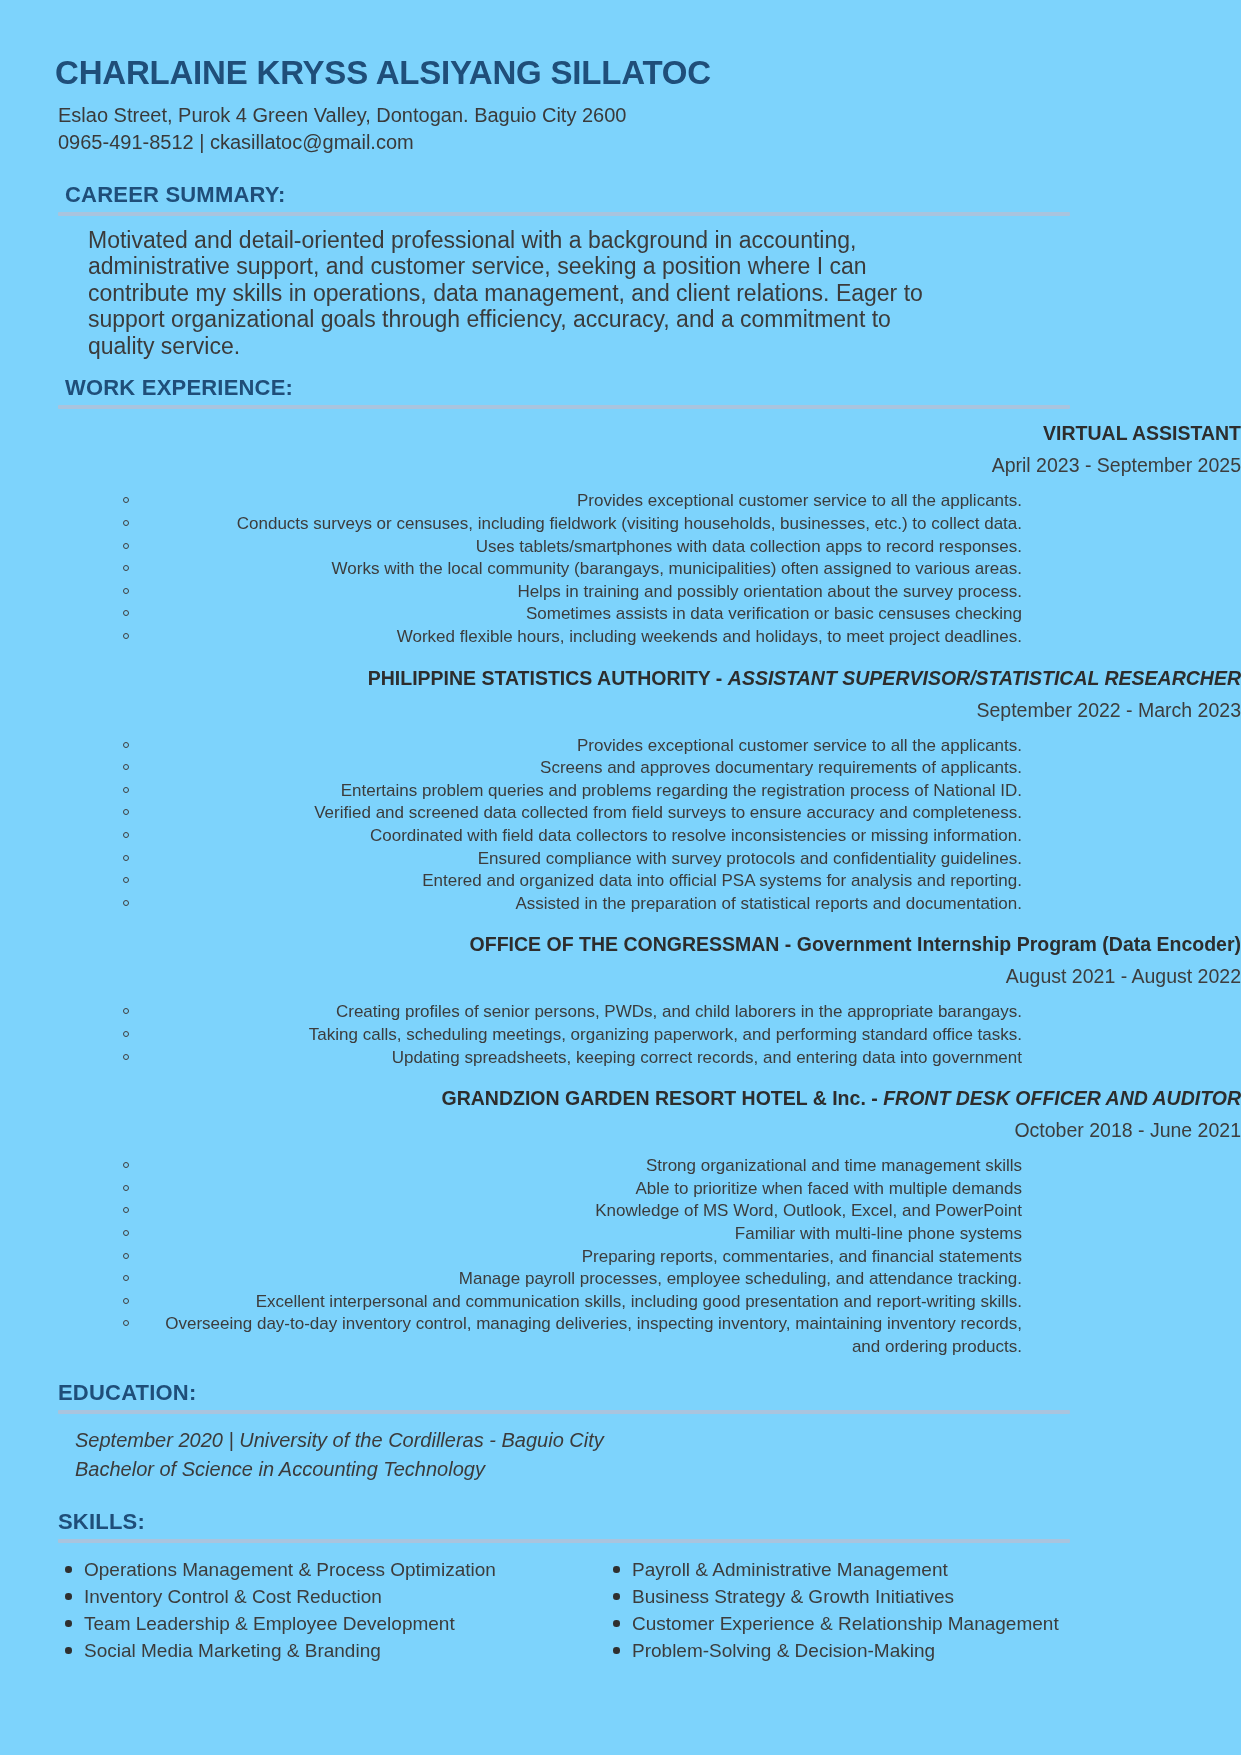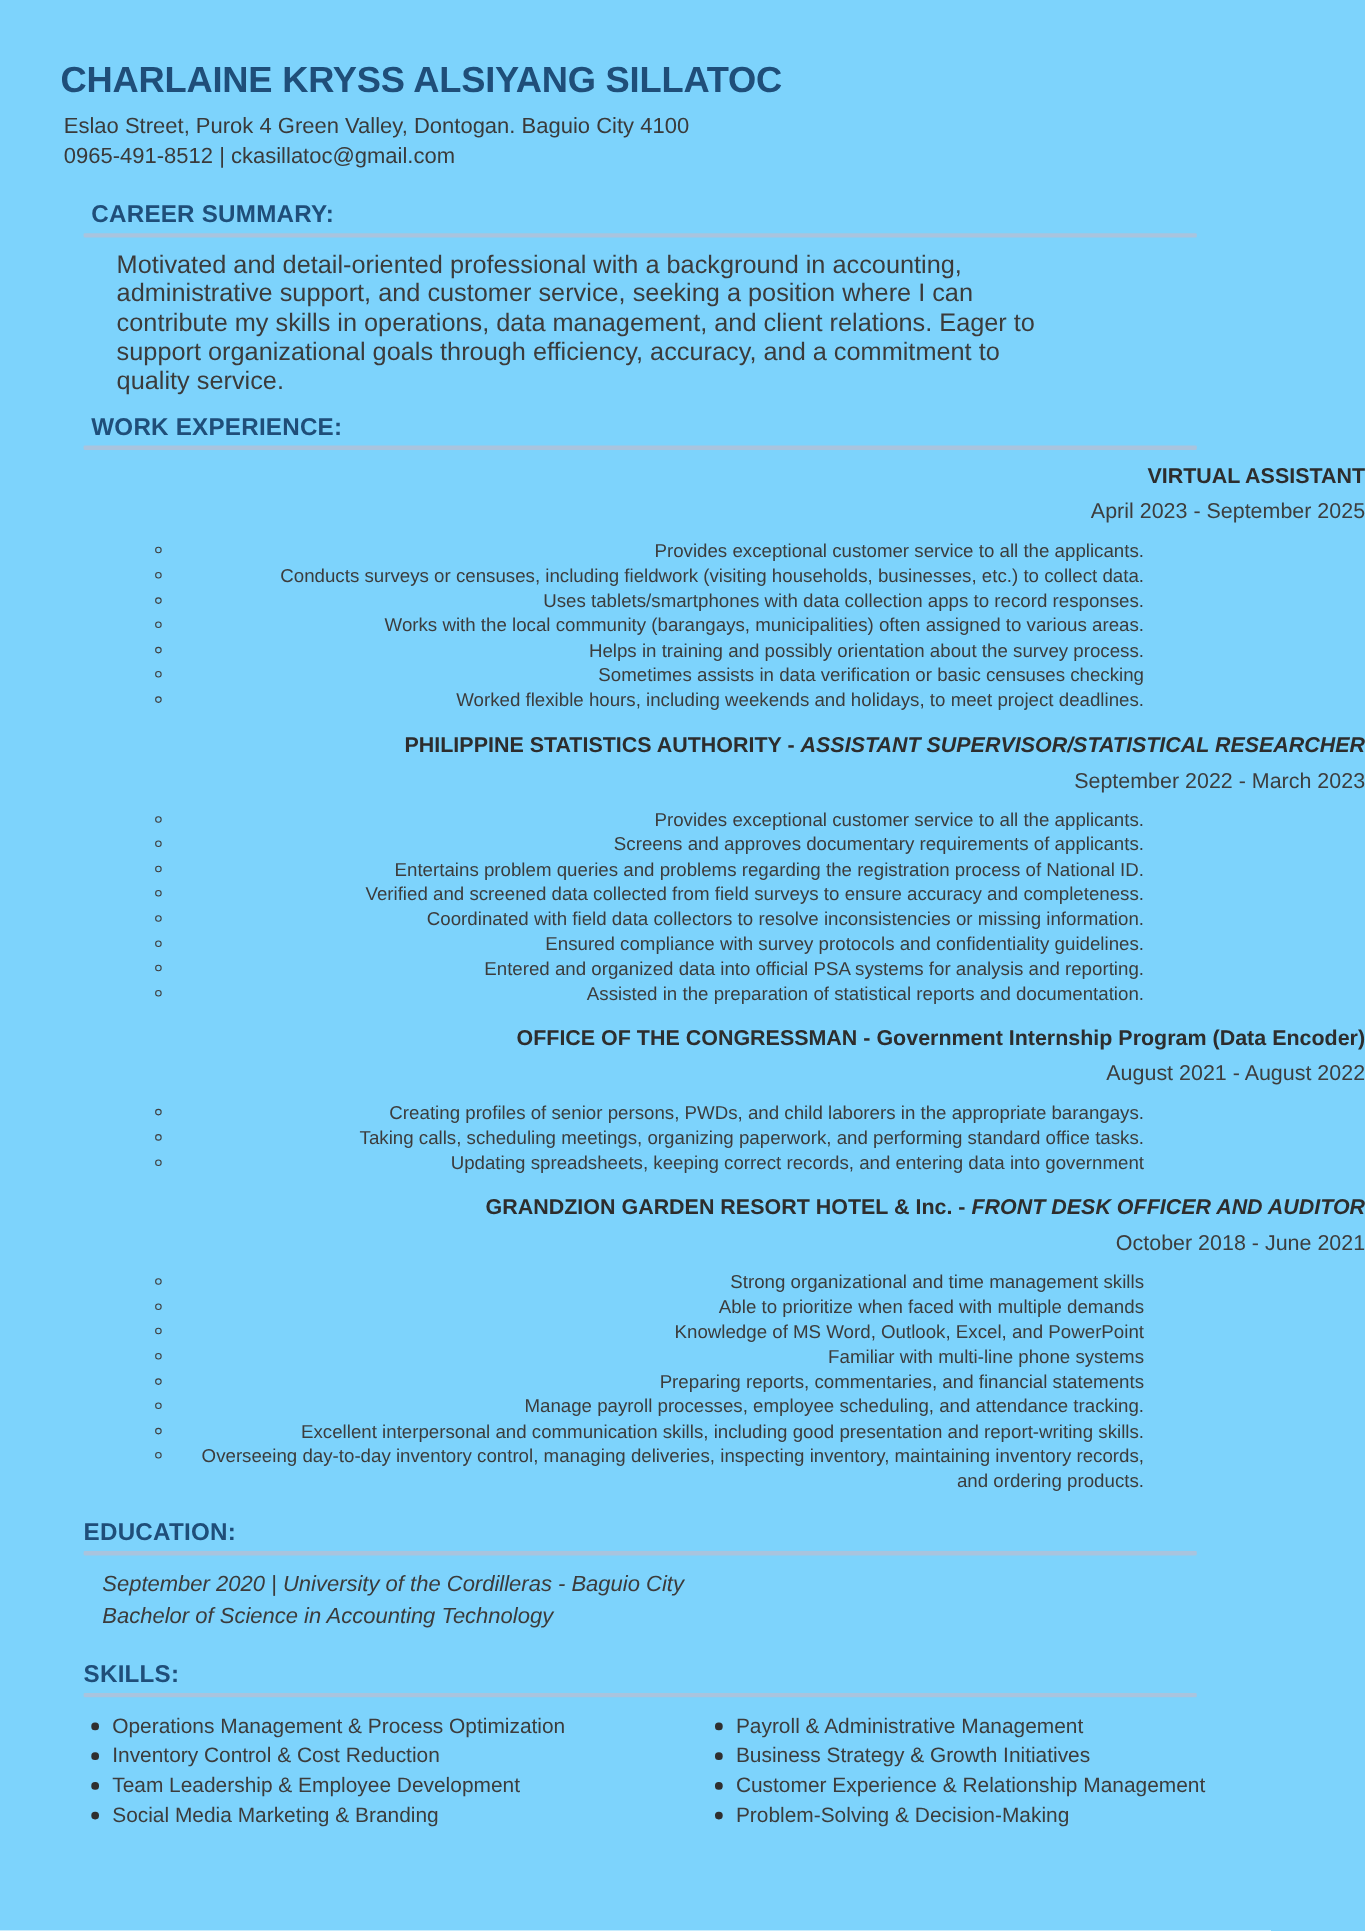--- a/index.html
+++ b/index.html
@@ -17,21 +17,21 @@
     margin:54px 0 0 55px;
     font-size:33px;
     font-weight:700;
     letter-spacing:-0.2px;
     color:#1f4e79;
     line-height:1.15;
   }
   .addr-block{margin:10px 0 0 58px;}
   .addr{font-size:20px;line-height:27px;color:#3a3a3a;}
   
-  .sec-wrap{margin-left:76px;}
+  .sec-wrap{margin-left:58px;}
   .sec-head{
     margin:0;
     font-size:22px;
     font-weight:700;
     color:#1f4e79;
     letter-spacing:0.2px;
     line-height:26px;
   }
   .indent-a{padding-left:7px;}
   .rule{
@@ -90,21 +90,21 @@
     height:6px;
     border:1.6px solid #3f3f3f;
     border-radius:50%;
     box-sizing:border-box;
     display:block;
   }
   
   .edu-lines{margin:12px 0 0 17px;font-style:italic;}
   .edu-line{font-size:20px;line-height:28.5px;color:#3b3b3b;}
   
-  .skills-cols{display:flex;margin:13px 0 0 7px;gap:19px;}
+  .skills-cols{display:flex;margin:13px 0 0 7px;}
   ul.skill-list{list-style:none;margin:0;padding:0;}
   ul.skill-list.col0{width:548px;}
   ul.skill-list li{
     position:relative;
     padding-left:19px;
     font-size:19px;
     line-height:27px;
     color:#3c3c3c;
   }
   .dot-bullet{
@@ -118,21 +118,21 @@
     display:block;
   }
 </style>
 </head>
 <body>
 
 <div class="page">
 
   <h1 class="name">CHARLAINE KRYSS ALSIYANG SILLATOC</h1>
   <div class="addr-block">
-    <div class="addr">Eslao Street, Purok 4 Green Valley, Dontogan. Baguio City 4100</div>
+    <div class="addr">Eslao Street, Purok 4 Green Valley, Dontogan. Baguio City 2600</div>
     <div class="addr">0965-491-8512 | ckasillatoc@gmail.com</div>
   </div>
 
   <div class="sec-wrap mt-career">
     <h2 class="sec-head indent-a">CAREER SUMMARY:</h2>
     <div class="rule"></div>
     <p class="summary">Motivated and detail-oriented professional with a background in accounting, administrative support, and customer service, seeking a position where I can contribute my skills in operations, data management, and client relations. Eager to support organizational goals through efficiency, accuracy, and a commitment to quality service.</p>
   </div>
 
   <div class="sec-wrap mt-work">

